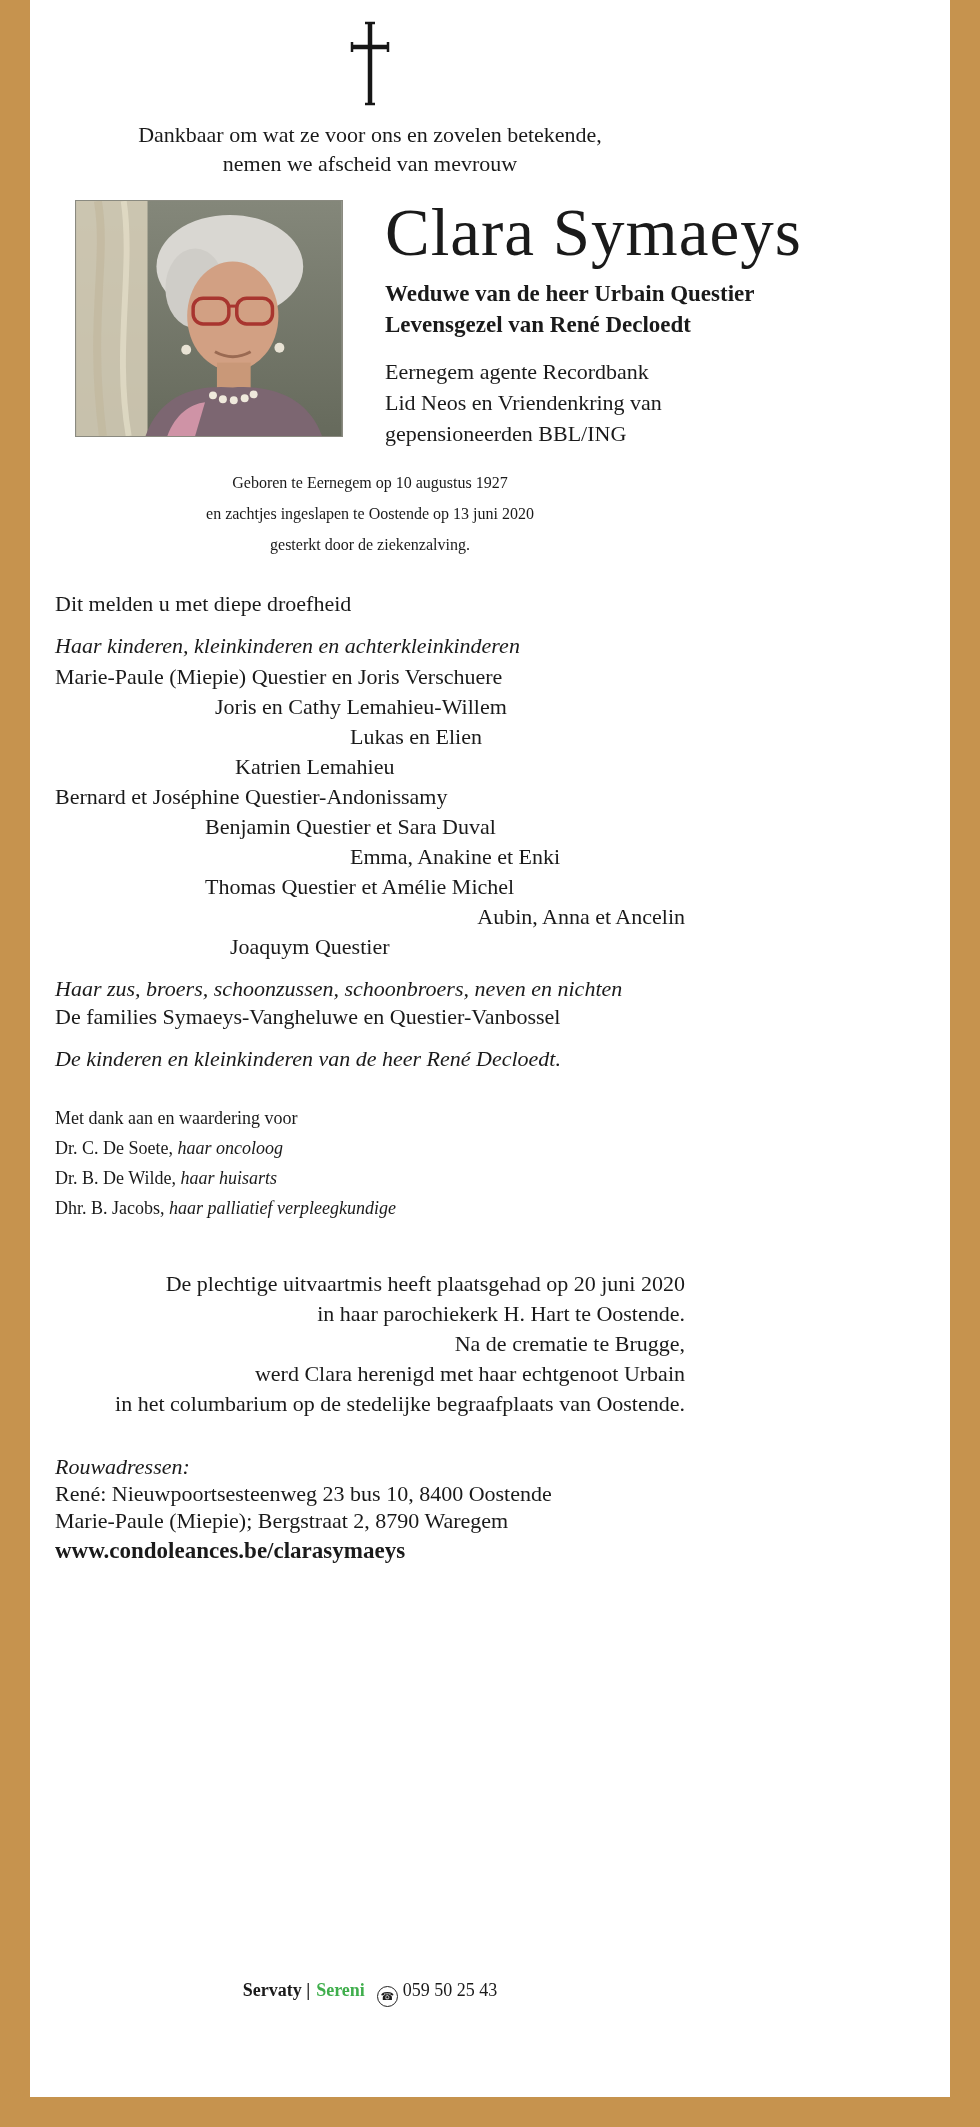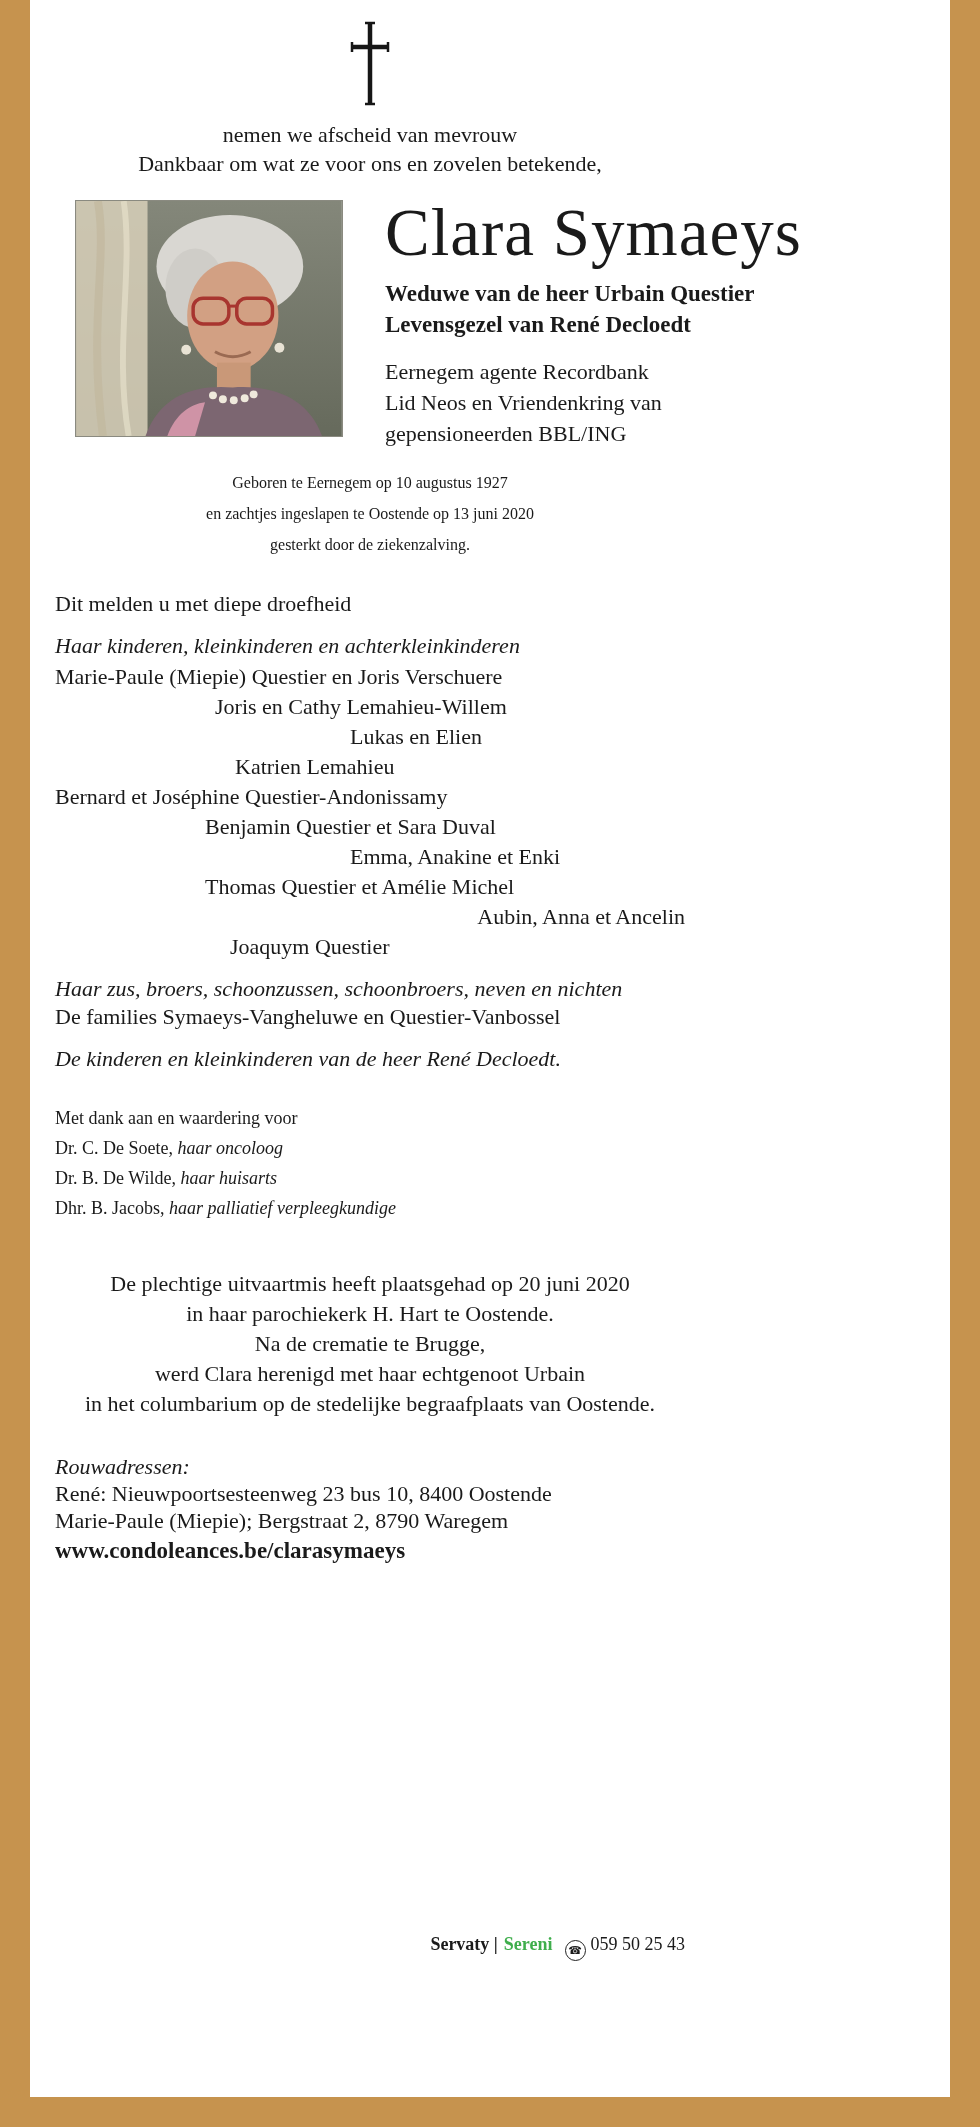--- a/index.html
+++ b/index.html
@@ -43,26 +43,26 @@
   .pl180{padding-left:180px;}
   .pl290{padding-left:290px;text-align:right;}
   .pl295{padding-left:295px;}
 
   .rel-heading{margin-top:13px;font-size:22px;line-height:28px;}
   .rel-line{font-size:22px;line-height:28px;}
   .rene-line{margin-top:14px;font-size:22px;line-height:28px;}
 
   .thanks{margin-top:30px;font-size:18px;line-height:30px;}
 
-  .funeral{margin-top:46px;font-size:22px;line-height:30px;}
+  .funeral{margin-top:46px;font-size:22px;line-height:30px;text-align:right;}
 
   .addresses{margin-top:34px;font-size:22px;line-height:27px;}
   .website{font-weight:bold;font-size:23px;margin-top:3px;}
 
-  .footer{position:absolute;left:55px;top:1932px;width:630px;text-align:right;font-size:18px;line-height:24px;}
+  .footer{position:absolute;left:55px;top:1978px;width:630px;text-align:center;font-size:18px;line-height:24px;}
   .brand-left{font-weight:bold;margin-right:6px;}
   .brand-right{font-weight:bold;color:var(--accent_green,#3fae4c);}
   .phone-icon{
     display:inline-flex;align-items:center;justify-content:center;
     width:19px;height:19px;border:1.5px solid #222;border-radius:50%;
     font-size:11px;line-height:1;vertical-align:-4px;margin:0 5px 0 12px;
   }
 </style>
 </head>
 <body>
@@ -80,22 +80,22 @@
         <line x1="4" y1="27" x2="40" y2="27" stroke="#161616" stroke-width="4.5"></line>
         <line x1="17" y1="3" x2="27" y2="3" stroke="#161616" stroke-width="2.5"></line>
         <line x1="17" y1="84" x2="27" y2="84" stroke="#161616" stroke-width="2.5"></line>
         <line x1="4" y1="22" x2="4" y2="32" stroke="#161616" stroke-width="2.5"></line>
         <line x1="40" y1="22" x2="40" y2="32" stroke="#161616" stroke-width="2.5"></line>
       </svg>
     </span>
   </div>
 
   <div class="narrow intro center">
+    <div class="nw">Dankbaar om wat ze voor ons en zovelen betekende,</div>
     <div class="nw">nemen we afscheid van mevrouw</div>
-    <div class="nw">Dankbaar om wat ze voor ons en zovelen betekende,</div>
   </div>
 
   <div class="header-row">
     <div class="photo">
       <svg width="266" height="235" viewBox="0 0 268 237" aria-hidden="true">
         <defs>
           <linearGradient id="pbg" x1="0" y1="0" x2="0" y2="1">
             <stop offset="0" stop-color="#84877a"></stop>
             <stop offset="1" stop-color="#666a5c"></stop>
           </linearGradient>

